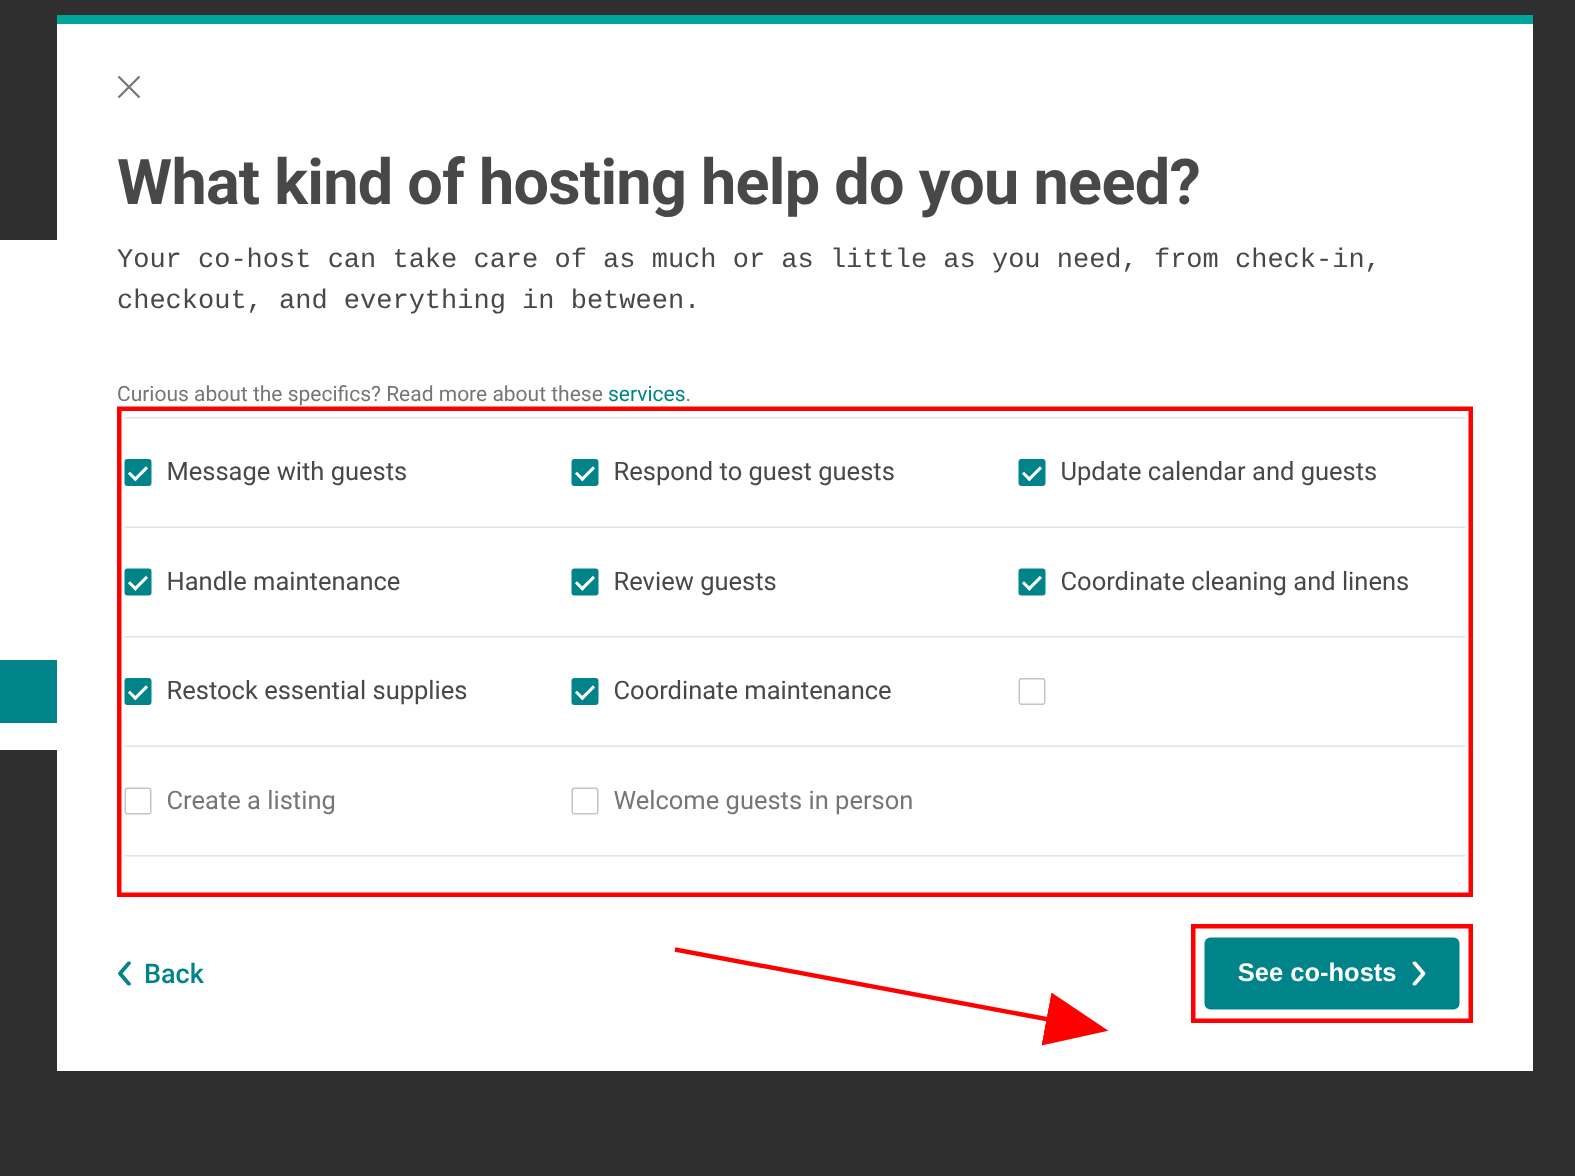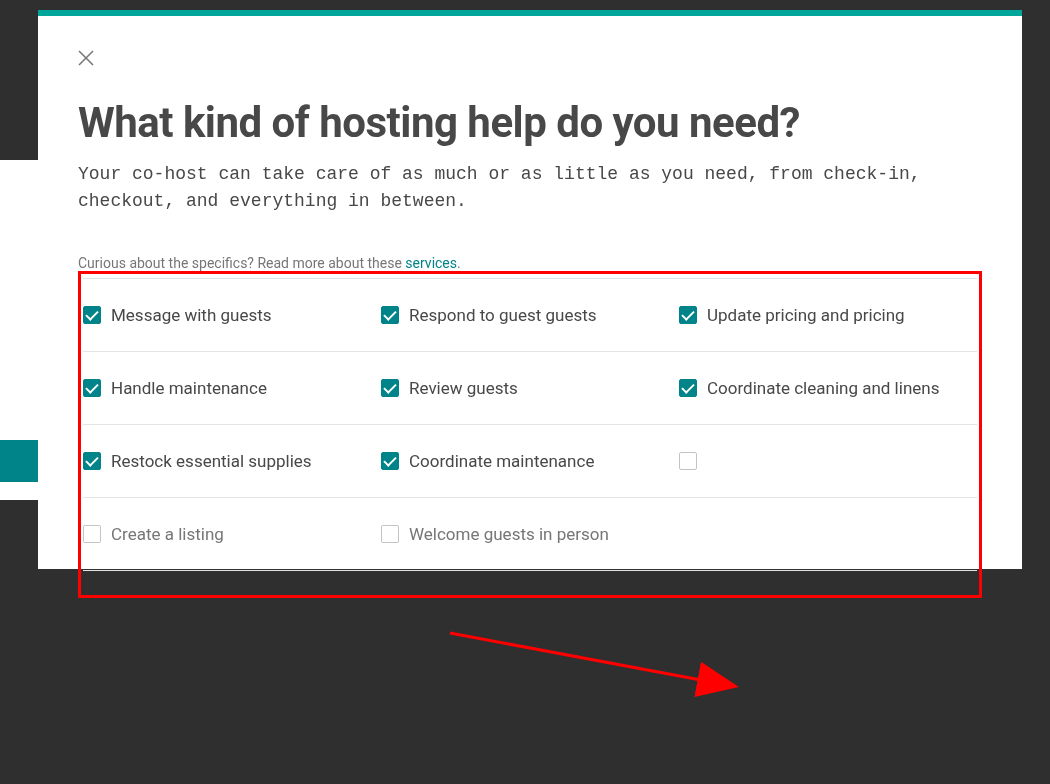--- a/index.html
+++ b/index.html
@@ -26,21 +26,21 @@
       top: 440px;
       width: 40px;
       height: 42px;
       background: #008489;
     }
     .modal {
       position: absolute;
       left: 38px;
       top: 10px;
       width: 984px;
-      height: 559px;
+      height: 704px;
       background: #fff;
       border-top: 6px solid #00a699;
       padding: 60px 40px 40px 40px;
     }
     .close-icon {
       position: absolute;
       left: 40px;
       top: 34px;
       width: 16px;
       height: 16px;
@@ -188,21 +188,21 @@
         <div class="cell">
           <div class="checkbox checked"></div>
           <span class="cell-label">Message with guests</span>
         </div>
         <div class="cell">
           <div class="checkbox checked"></div>
           <span class="cell-label">Respond to guest guests</span>
         </div>
         <div class="cell">
           <div class="checkbox checked"></div>
-          <span class="cell-label">Update pricing and pricing</span>
+          <span class="cell-label">Update calendar and guests</span>
         </div>
       </div>
 
       <div class="row">
         <div class="cell">
           <div class="checkbox checked"></div>
           <span class="cell-label">Handle maintenance</span>
         </div>
         <div class="cell">
           <div class="checkbox checked"></div>
@@ -236,20 +236,36 @@
         <div class="cell unchecked">
           <div class="checkbox"></div>
           <span class="cell-label">Welcome guests in person</span>
         </div>
         <div class="cell"></div>
       </div>
 
     </div>
   </div>
 
+  <div class="footer">
+    <div class="back-link">
+      <svg width="10" height="16" viewBox="0 0 10 16">
+          <path d="M8 1 L2 8 L8 15" stroke="#008489" stroke-width="2.5" fill="none" stroke-linecap="round" stroke-linejoin="round"></path>
+        </svg>
+      <span>Back</span>
+    </div>
+    <div class="primary-wrap">
+      <button class="primary-btn">
+        <span>See co-hosts</span>
+        <svg width="10" height="16" viewBox="0 0 10 16">
+            <path d="M2 1 L8 8 L2 15" stroke="#ffffff" stroke-width="2.5" fill="none" stroke-linecap="round" stroke-linejoin="round"></path>
+          </svg>
+      </button>
+    </div>
+  </div>
 
 </div>
 
 <svg class="arrow-annotation" width="310" height="75">
   <defs>
     <marker id="ah" markerWidth="14" markerHeight="12" refX="12" refY="6" orient="auto">
       <path d="M0,0 L14,6 L0,12 Z" fill="#ff0000"></path>
     </marker>
   </defs>
   <line x1="5" y1="5" x2="288" y2="58" stroke="#ff0000" stroke-width="3" marker-end="url(#ah)"></line>

